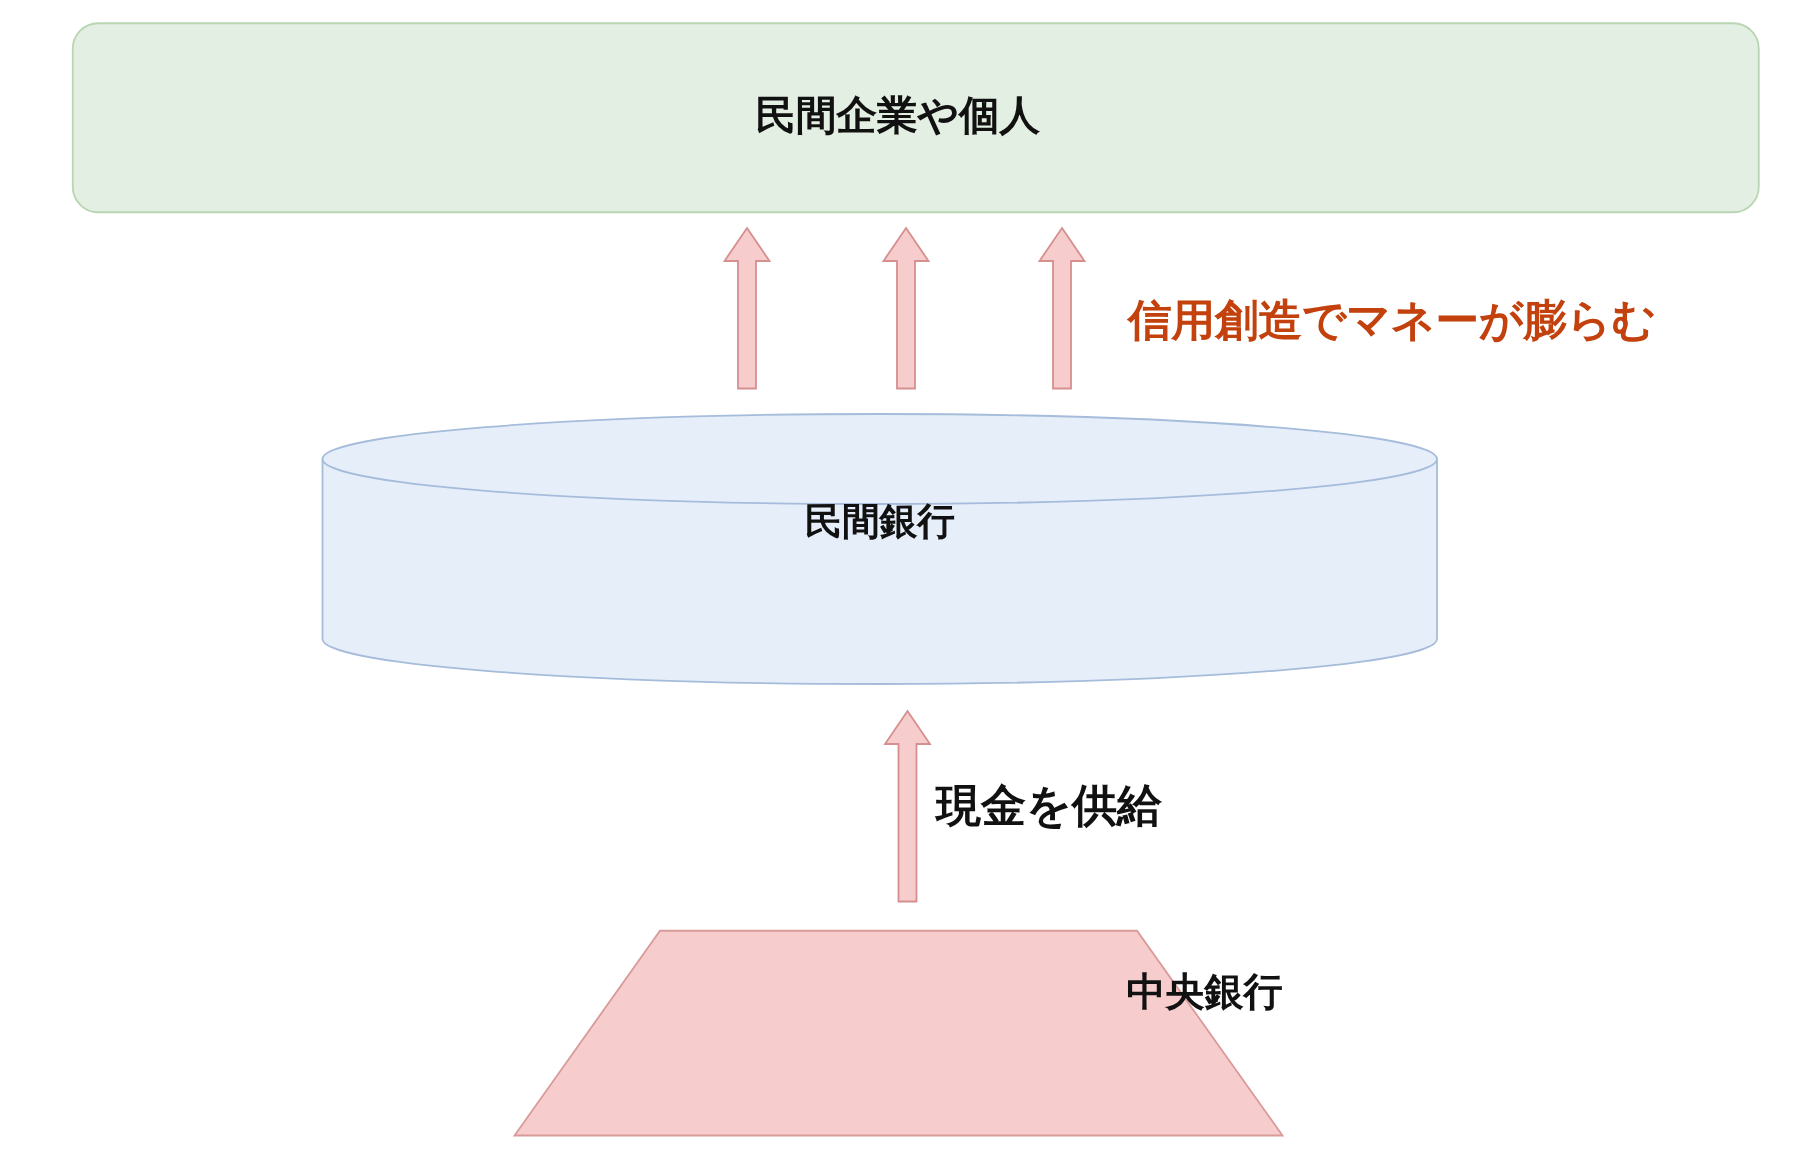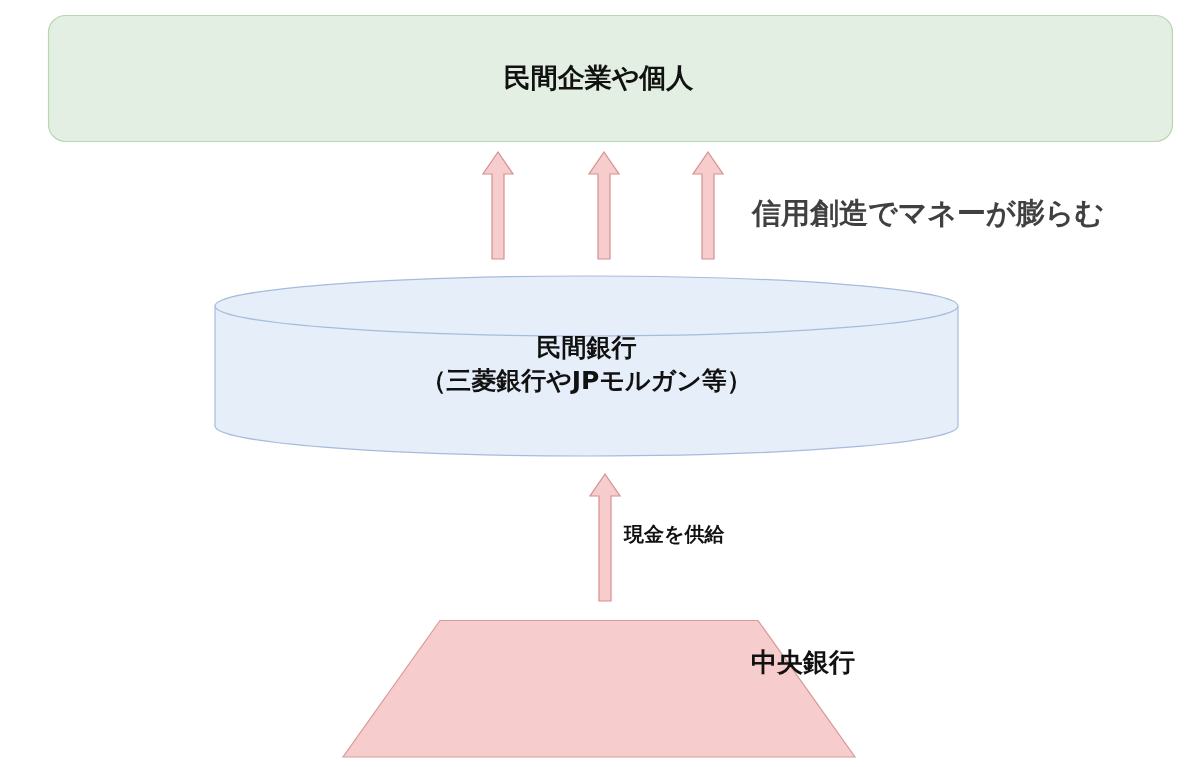--- a/index.html
+++ b/index.html
@@ -4,21 +4,21 @@
 <style>
   html, body { margin: 0; padding: 0; background: #ffffff; }
   body { width: 1200px; height: 767px; position: relative; overflow: hidden;
          font-family: "DejaVu Sans", "Liberation Sans", sans-serif; }
   svg.diagram { position: absolute; left: 0; top: 0; }
   .label { position: absolute; font-weight: bold; color: #111; text-align: center;
            font-family: "DejaVu Sans", "Liberation Sans", sans-serif; line-height: 1.3; }
   #lbl-top { left: 48px; width: 1101px; top: 60px; font-size: 27px; }
   #lbl-credit { left: 752px; top: 195px; font-size: 29px; text-align: left; white-space: nowrap; }
   #lbl-bank { left: 215px; width: 743px; top: 332px; font-size: 25px; }
-  #lbl-cash { left: 624px; top: 521px; font-size: 20px; text-align: left; white-space: nowrap; }
+  #lbl-cash { left: 624px; top: 521px; font-size: 30px; text-align: left; white-space: nowrap; font-family: Liberation Mono, monospace; }
   #lbl-cb { left: 343px; width: 512px; top: 646px; font-size: 26px; text-align: right; }
 </style>
 </head>
 <body>
 
 <svg class="diagram" width="1200" height="767" viewBox="0 0 1200 767">
 
   <rect id="shape-top" x="48.5" y="15.5" width="1124" height="126" rx="17" ry="17" stroke-width="1.2" fill="#e3efe2" stroke="#b9d5b2"></rect>
 
   <g id="credit-arrows">
@@ -34,24 +34,23 @@
 
   <g id="supply-arrow">
       <polygon points="605,474 620,496 611,496 611,601 599,601 599,496 590,496" fill="#f6cccc" stroke="#d68f8f" stroke-width="1.2"></polygon>
     </g>
 
   <polygon id="shape-central" points="440,620.5 758,620.5 855,757 343,757" stroke-width="1.2" fill="#f6cccc" stroke="#d99a9a"></polygon>
 </svg>
 
 <div class="label" id="lbl-top" style="color: rgb(17, 17, 17);">民間企業や個人</div>
 
-<div class="label" id="lbl-credit" style="color: #404040;">信用創造でマネーが膨らむ</div>
+<div class="label" id="lbl-credit" style="color: #c2410c;">信用創造でマネーが膨らむ</div>
 
 <div class="label" id="lbl-bank" style="color: rgb(17, 17, 17);">
   <div>民間銀行</div>
-  <div>（三菱銀行やJPモルガン等）</div>
 </div>
 
 <div class="label" id="lbl-cash" style="color: rgb(17, 17, 17);">現金を供給</div>
 
 <div class="label" id="lbl-cb" style="color: rgb(17, 17, 17);">
   <div>中央銀行</div>
 </div>
 
 </body></html>

